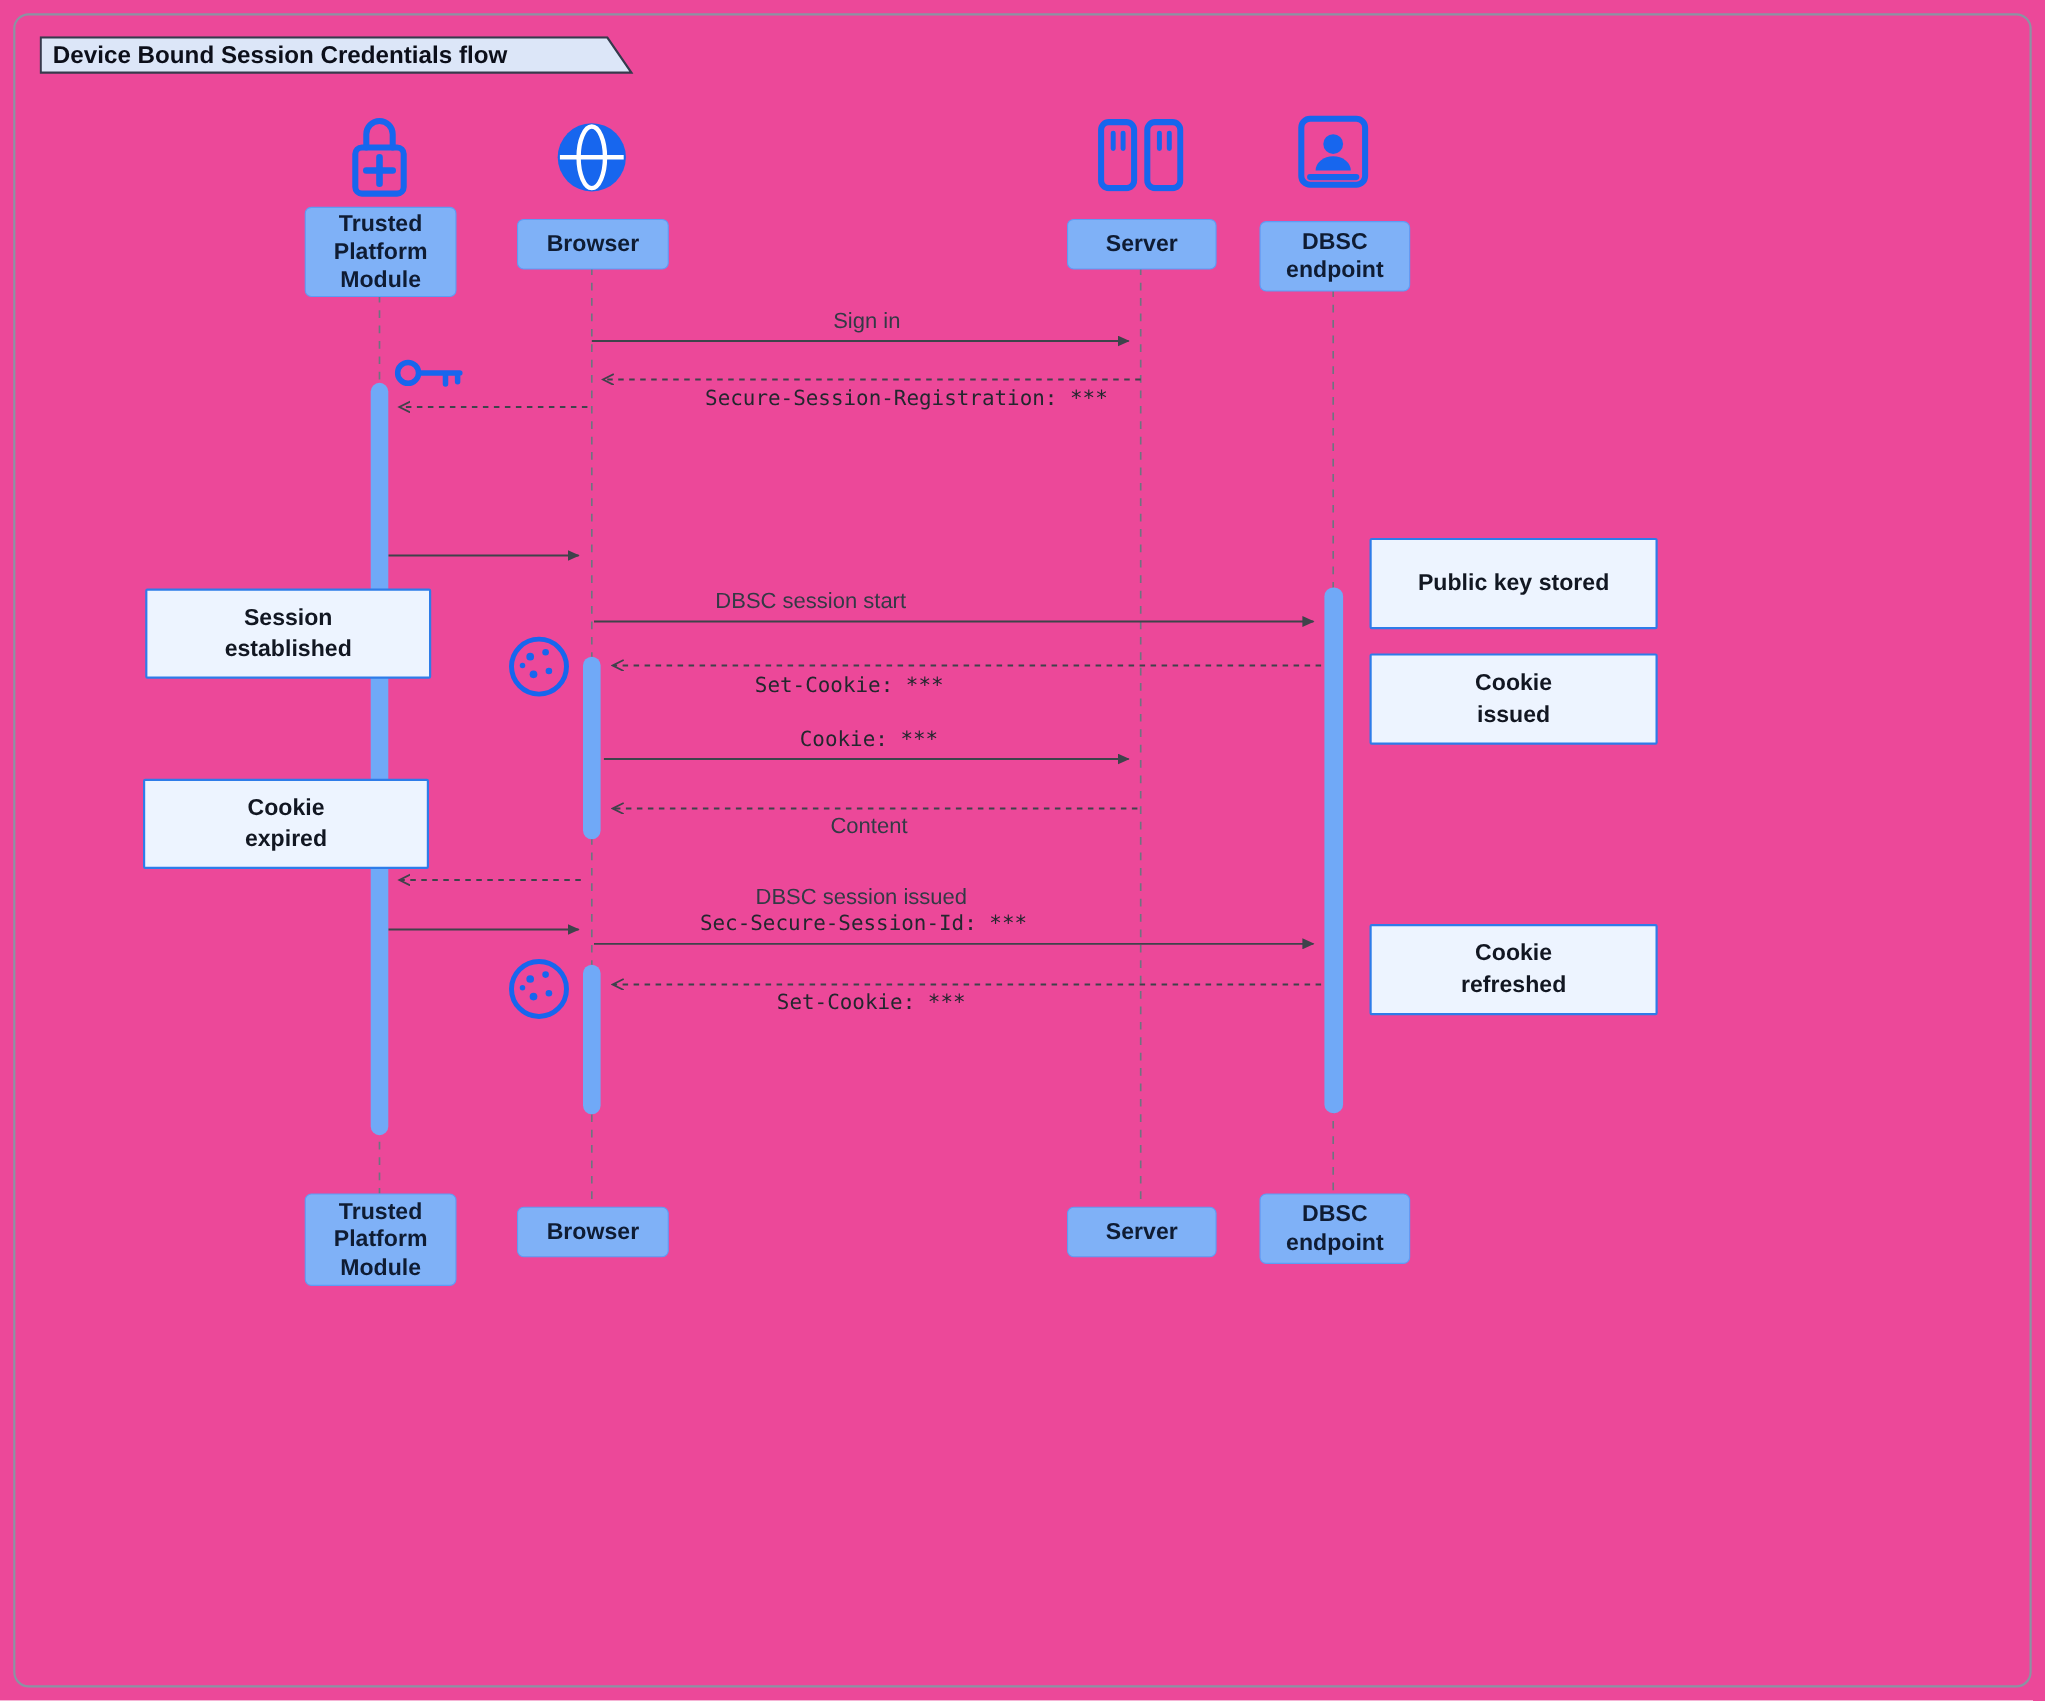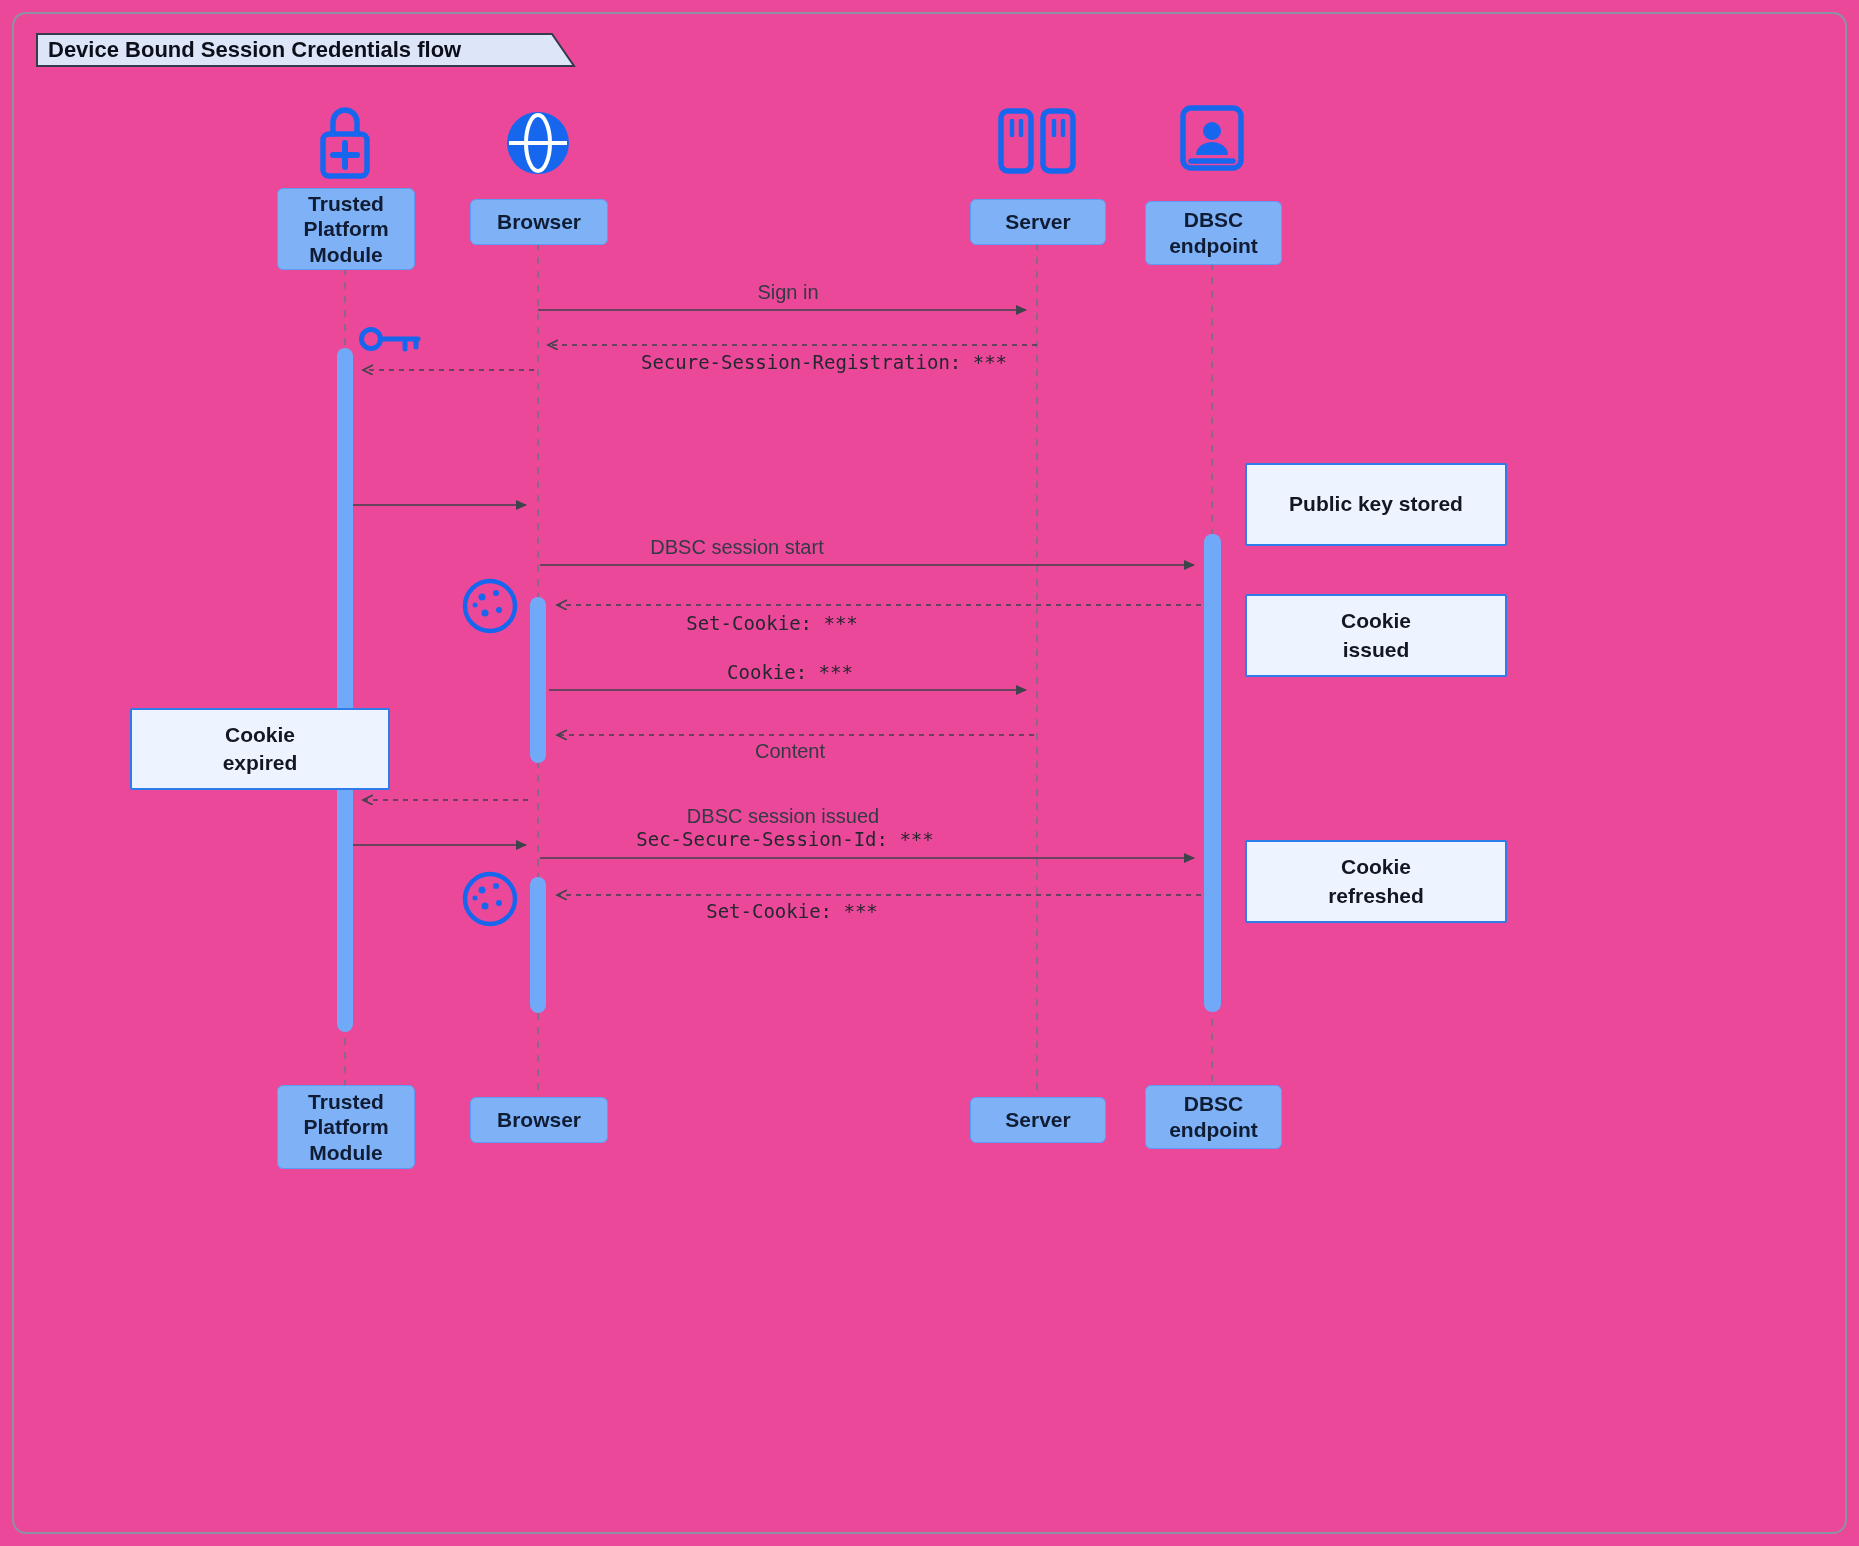--- a/index.html
+++ b/index.html
@@ -148,23 +148,25 @@
 endpoint</div>
 
   <div class="actor" style="left:277px; top:1085px; width:136px; height:82px;">Trusted
 Platform
 Module</div>
   <div class="actor" style="left:470px; top:1097px; width:136px; height:44px;">Browser</div>
   <div class="actor" style="left:970px; top:1097px; width:134px; height:44px;">Server</div>
   <div class="actor" style="left:1145px; top:1085px; width:135px; height:62px;">DBSC
 endpoint</div>
 
+  <div class="note" style="left:132px;  top:535px; width:256px; height:78px;">Session
+established</div>
   <div class="note" style="left:130px;  top:708px; width:256px; height:78px;">Cookie
 expired</div>
-  <div class="note" style="left:1245px; top:463px; width:258px; height:79px;">Public key stored</div>
+  <div class="note" style="left:1245px; top:489px; width:258px; height:79px;">Public key stored</div>
   <div class="note" style="left:1245px; top:594px; width:258px; height:79px;">Cookie
 issued</div>
   <div class="note" style="left:1245px; top:840px; width:258px; height:79px;">Cookie
 refreshed</div>
 
   <div class="msg" style="left:788px; top:281px;">Sign in</div>
   <div class="msg mono" style="left:824px; top:351px;">Secure-Session-Registration: ***</div>
   <div class="msg" style="left:737px; top:536px;">DBSC session start</div>
   <div class="msg mono" style="left:772px; top:612px;">Set-Cookie: ***</div>
   <div class="msg mono" style="left:790px; top:661px;">Cookie: ***</div>

